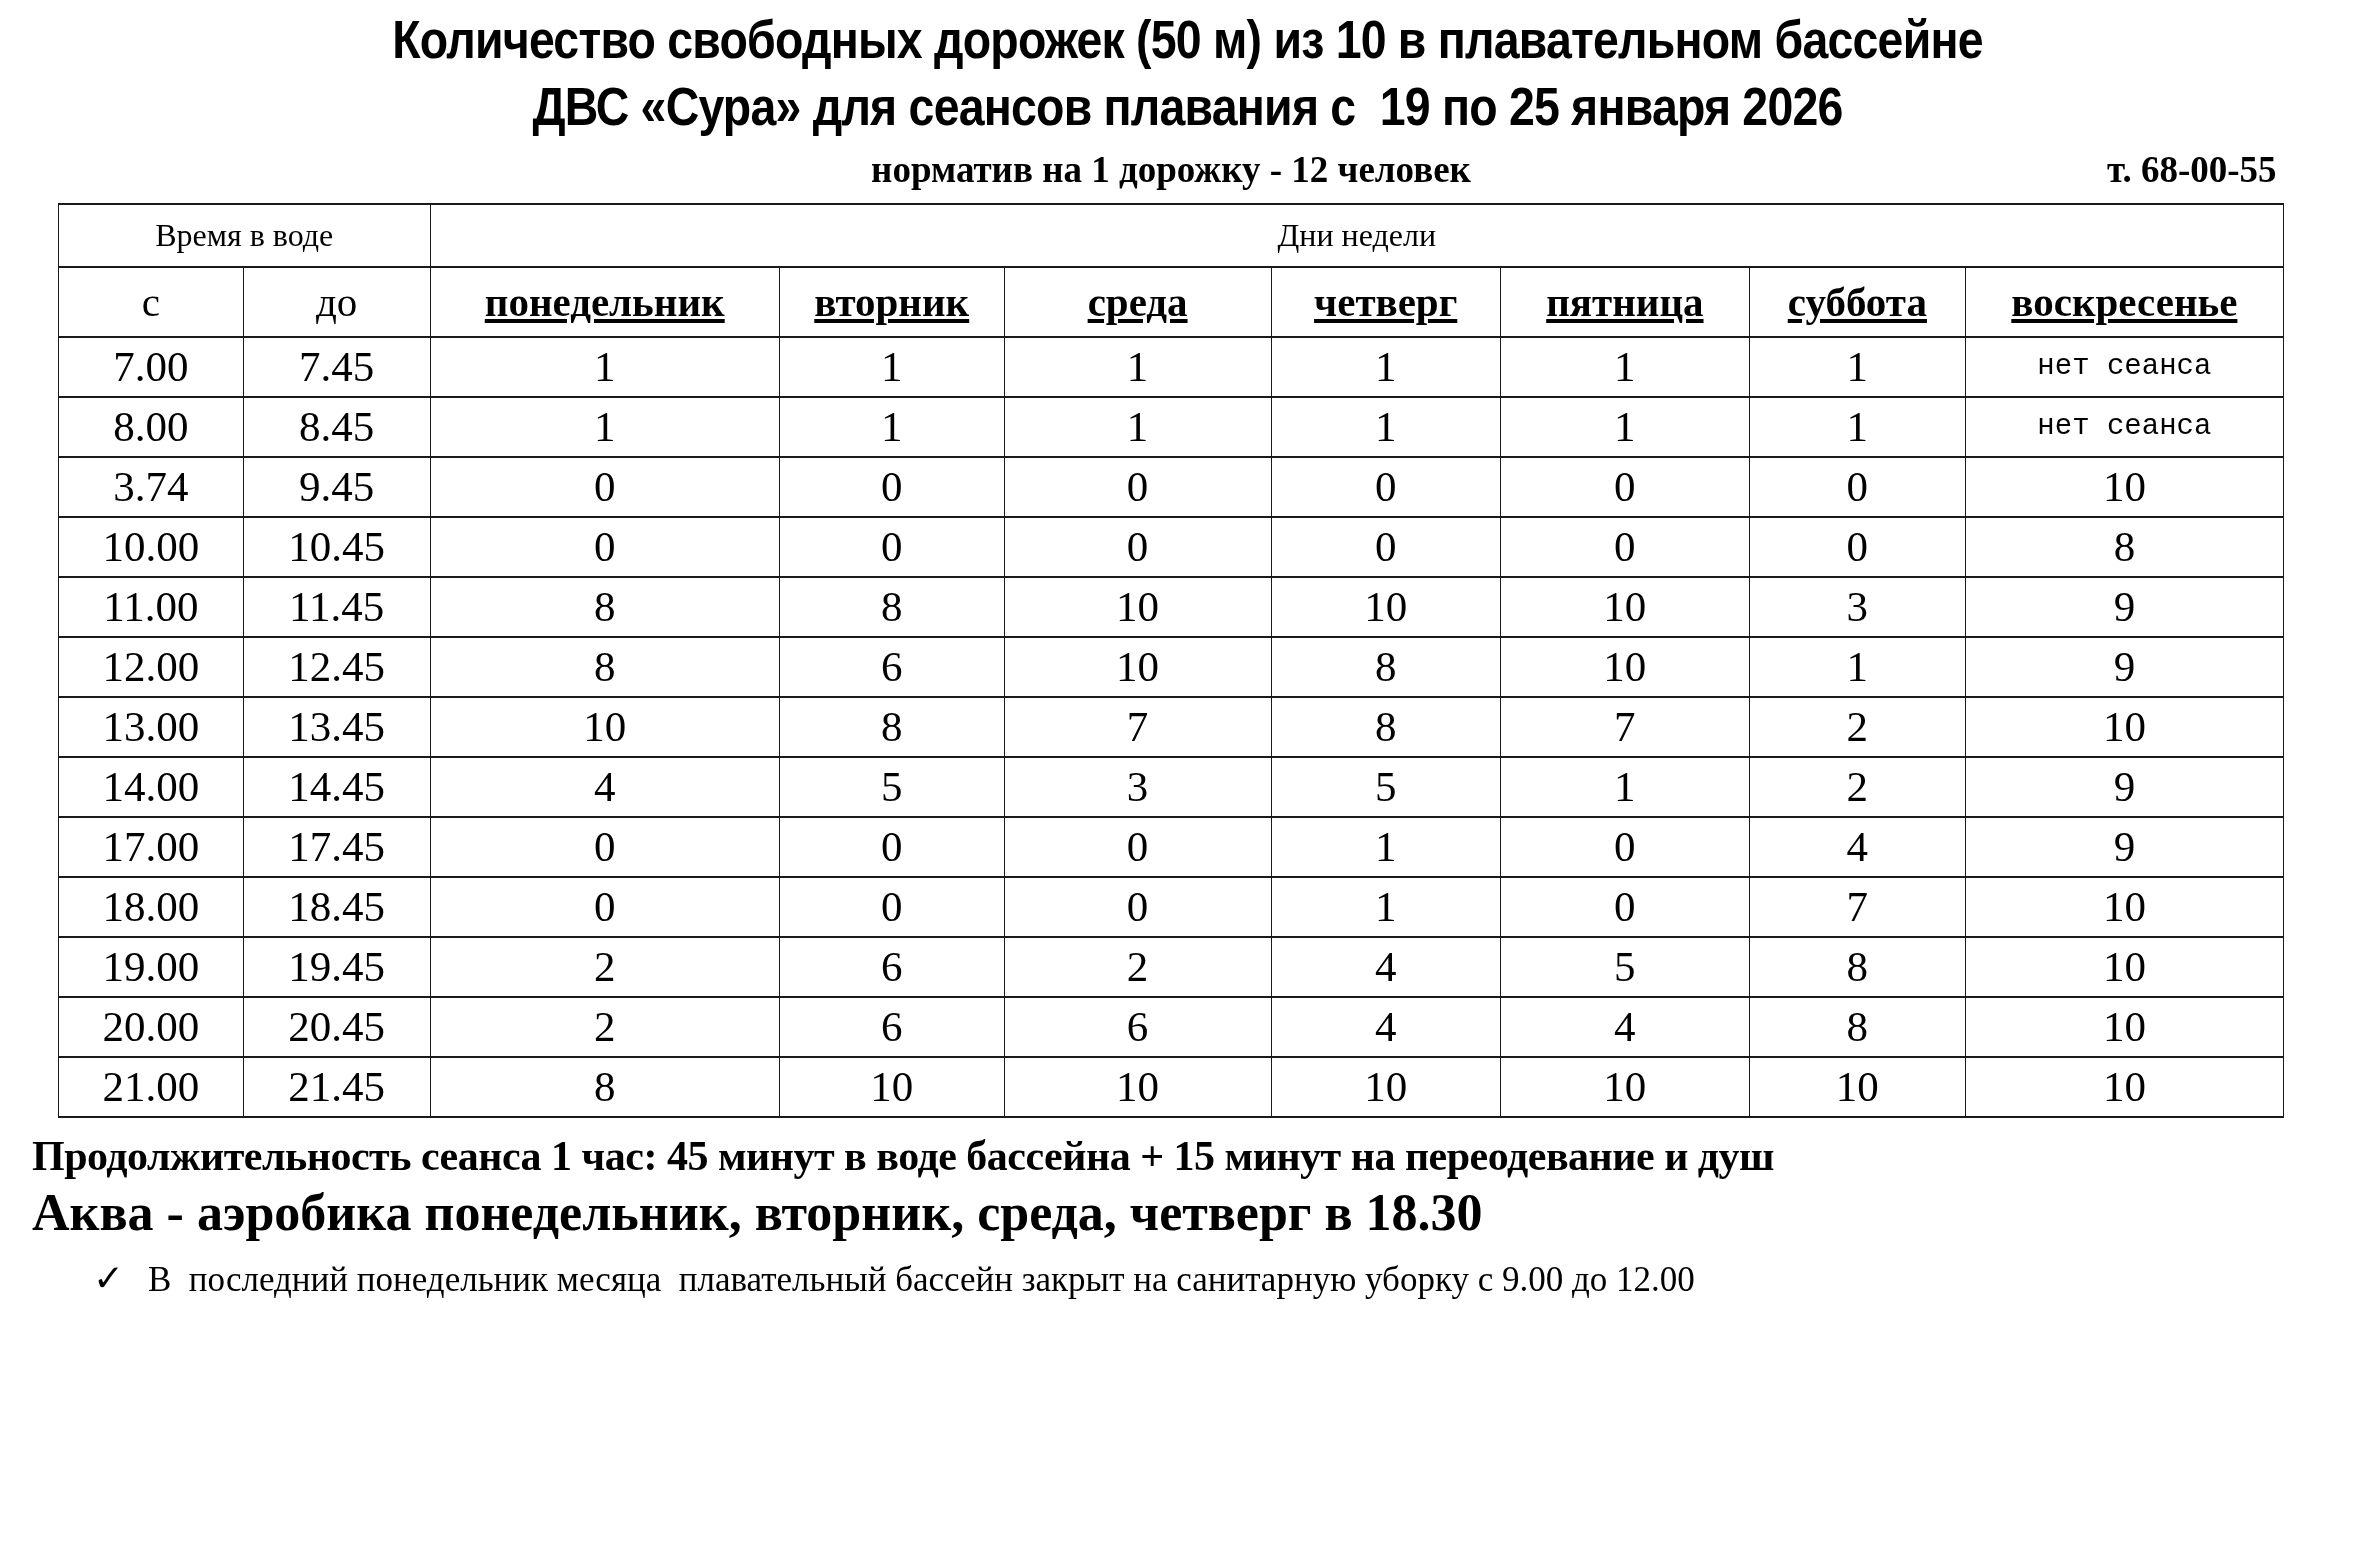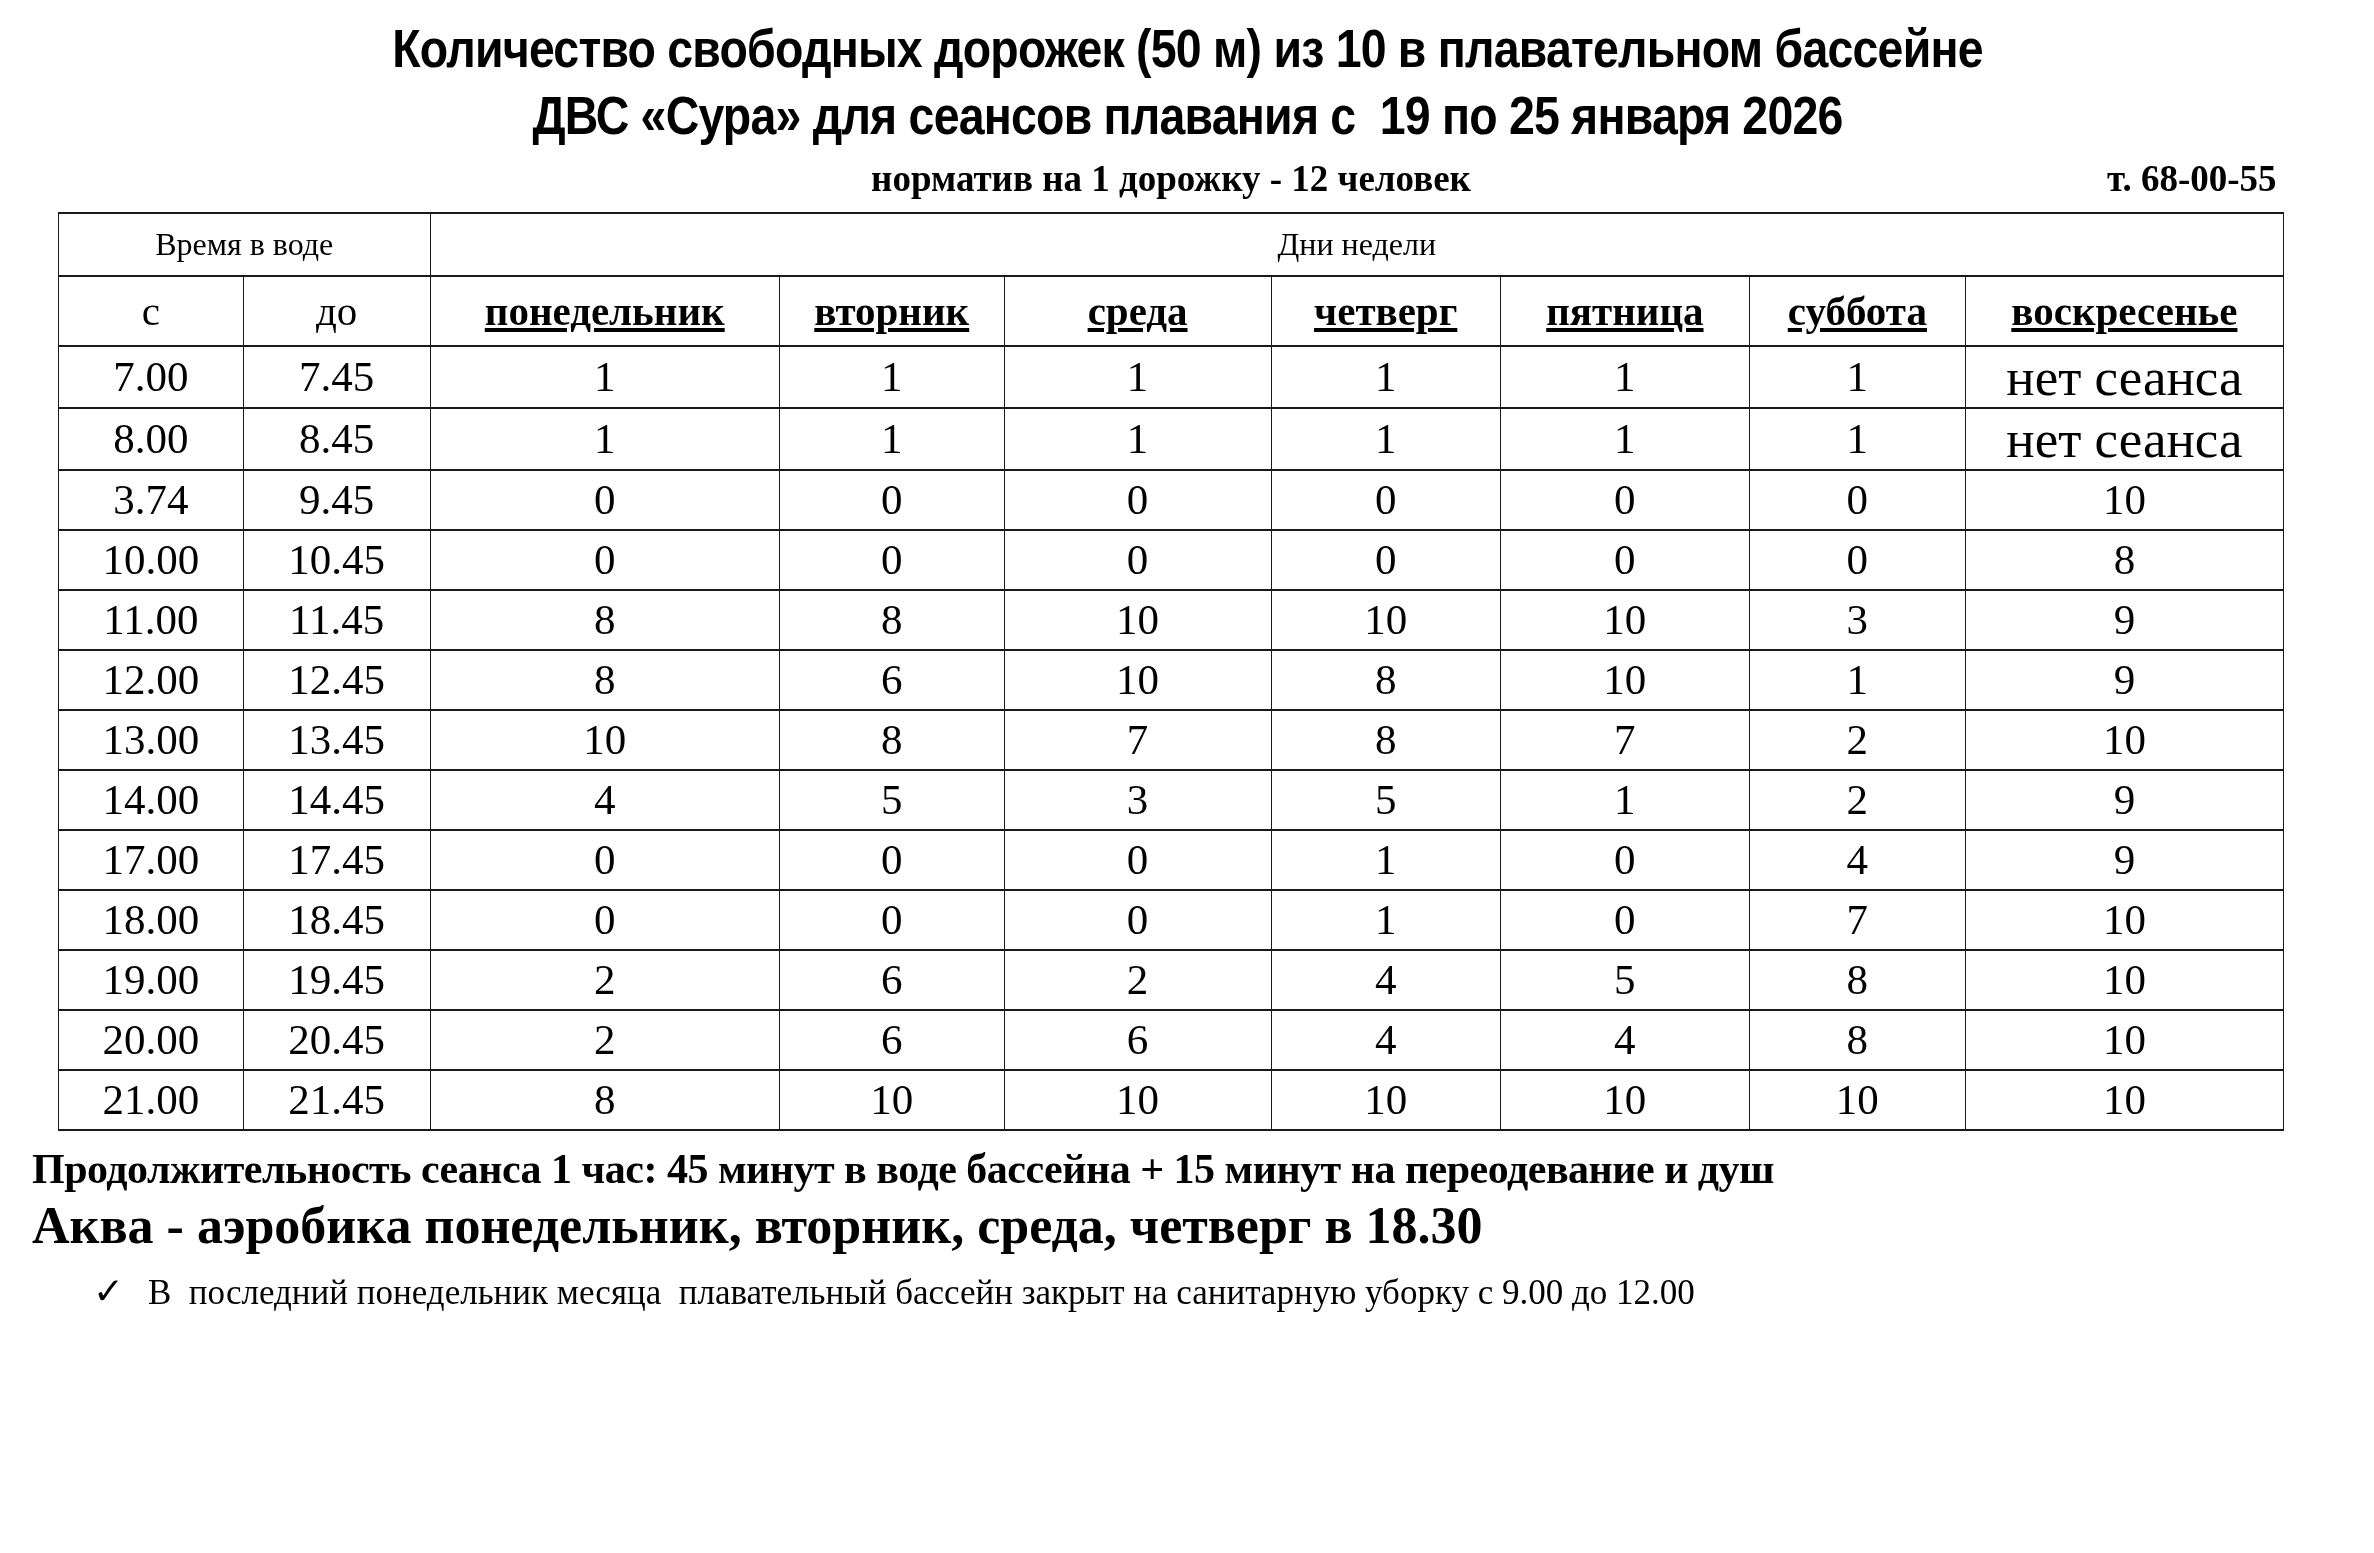--- a/index.html
+++ b/index.html
@@ -7,21 +7,21 @@
     width: 2375px;
     height: 1554px;
     background: #ffffff;
     color: #000000;
     font-family: "Liberation Serif", "DejaVu Serif", serif;
     overflow: hidden;
   }
   .page {
     width: 2375px;
     height: 1534px;
-    padding-top: 15px;
+    padding-top: 6px;
     position: relative;
   }
 
   
   .title-line {
     text-align: center;
     font-family: "Liberation Sans", "DejaVu Sans", sans-serif;
     font-weight: 700;
     font-size: 54px;
     line-height: 67px;
@@ -88,21 +88,22 @@
   th.day-name {
     font-weight: 700;
     text-decoration: underline;
   }
   tbody td {
     height: 60px;
     font-weight: 400;
     font-size: 43px;
   }
   tbody td.no-session {
-    font-size: 53px;
+    font-size: 29px;
+    font-family: Liberation Mono, monospace;
   }
 
   
   .footer-duration {
     margin: 11px 0 0 32px;
     font-weight: 700;
     font-size: 42px;
     line-height: 54px;
     letter-spacing: -0.5px;
     white-space: pre;

